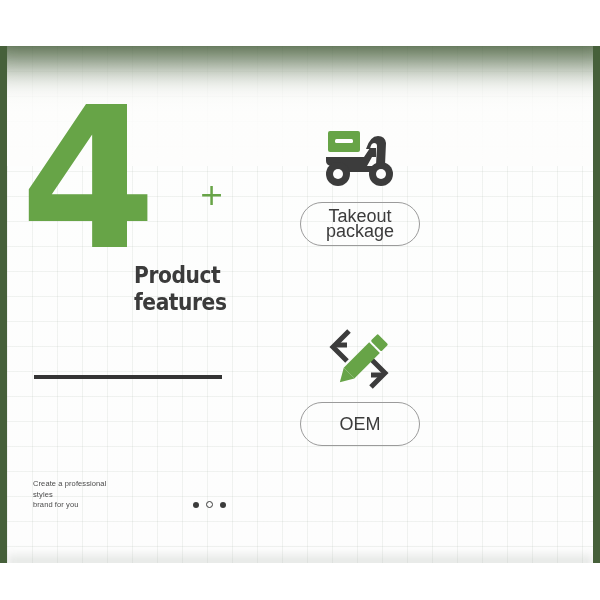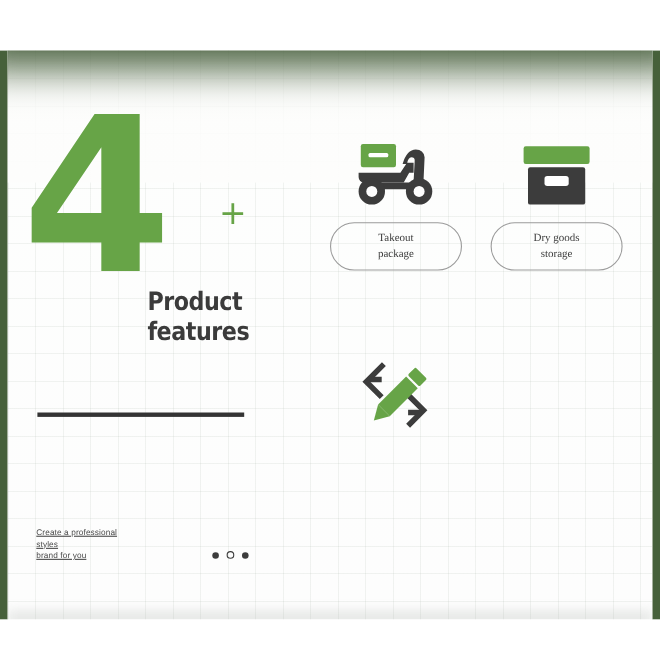--- a/index.html
+++ b/index.html
@@ -148,21 +148,20 @@
 
   #hero-sub {
     position: absolute;
     left: 26px;
     top: 433px;
     font-family: "Liberation Sans", sans-serif;
     font-size: 7.5px;
     line-height: 10.5px;
     color: #4a4a4a;
     letter-spacing: 0.1px;
-    text-decoration: underline;
   }
   #hero-sub .ln { display: block; }
 
   
   #dots {
     position: absolute;
     left: 186px;
     top: 455px;
     display: flex;
     align-items: center;
@@ -208,22 +207,22 @@
     box-sizing: border-box;
     width: 120px;
     margin: 0 auto;
     min-height: 44px;
     border: 1.1px solid #9b9b9b;
     border-radius: 24px;
     background: transparent;
     display: flex;
     align-items: center;
     justify-content: center;
-    font-family: Liberation Serif, serif;
-    font-size: 10px;
+    font-family: Liberation Sans, sans-serif;
+    font-size: 18px;
     line-height: 15px;
     color: #3c3c3c;
     padding: 5px 4px;
     text-align: center;
     white-space: pre-line;
   }
 </style>
 </head>
 <body>
 
@@ -282,31 +281,20 @@
             <circle cx="16" cy="45" r="12" fill="#3c3c3c"></circle>
             <circle cx="16" cy="45" r="5" fill="#fdfdfd"></circle>
             <circle cx="59" cy="45" r="12" fill="#3c3c3c"></circle>
             <circle cx="59" cy="45" r="5" fill="#fdfdfd"></circle>
           </svg>
         </div>
         <div class="pill">Takeout
 package</div>
       </div>
 
-      <div class="feature f-tr">
-        <div class="icon-box">
-          <svg width="62" height="58" viewBox="0 0 62 58" aria-hidden="true">
-            <rect x="1" y="2" width="60" height="16" rx="2" fill="#67a447"></rect>
-            <rect x="5" y="21" width="52" height="34" rx="2" fill="#3c3c3c"></rect>
-            <rect x="20" y="29" width="22" height="9" rx="2.5" fill="#ffffff"></rect>
-          </svg>
-        </div>
-        <div class="pill">Dry goods
-storage</div>
-      </div>
 
       <div class="feature f-bl">
         <div class="icon-box">
           <svg width="70" height="66" viewBox="0 0 70 66" aria-hidden="true">
 
             <g fill="none" stroke="#3c3c3c" stroke-width="5" stroke-linejoin="miter">
               <path d="M24 4 L8 20 L22 34"></path>
               <path d="M10 18 L22 18"></path>
             </g>
 
@@ -315,18 +303,19 @@
               <path d="M58 48 L46 48"></path>
             </g>
 
             <g transform="rotate(45 35 33)">
               <rect x="29" y="2" width="15" height="10" rx="1.5" fill="#67a447"></rect>
               <rect x="29" y="14" width="15" height="36" fill="#67a447"></rect>
               <path d="M29 50 h15 l-7.5 13 z" fill="#67a447"></path>
             </g>
           </svg>
         </div>
+        <div class="pill">OEM</div>
       </div>
 
 
     </div>
   </div>
 </div>
 
 </body></html>

